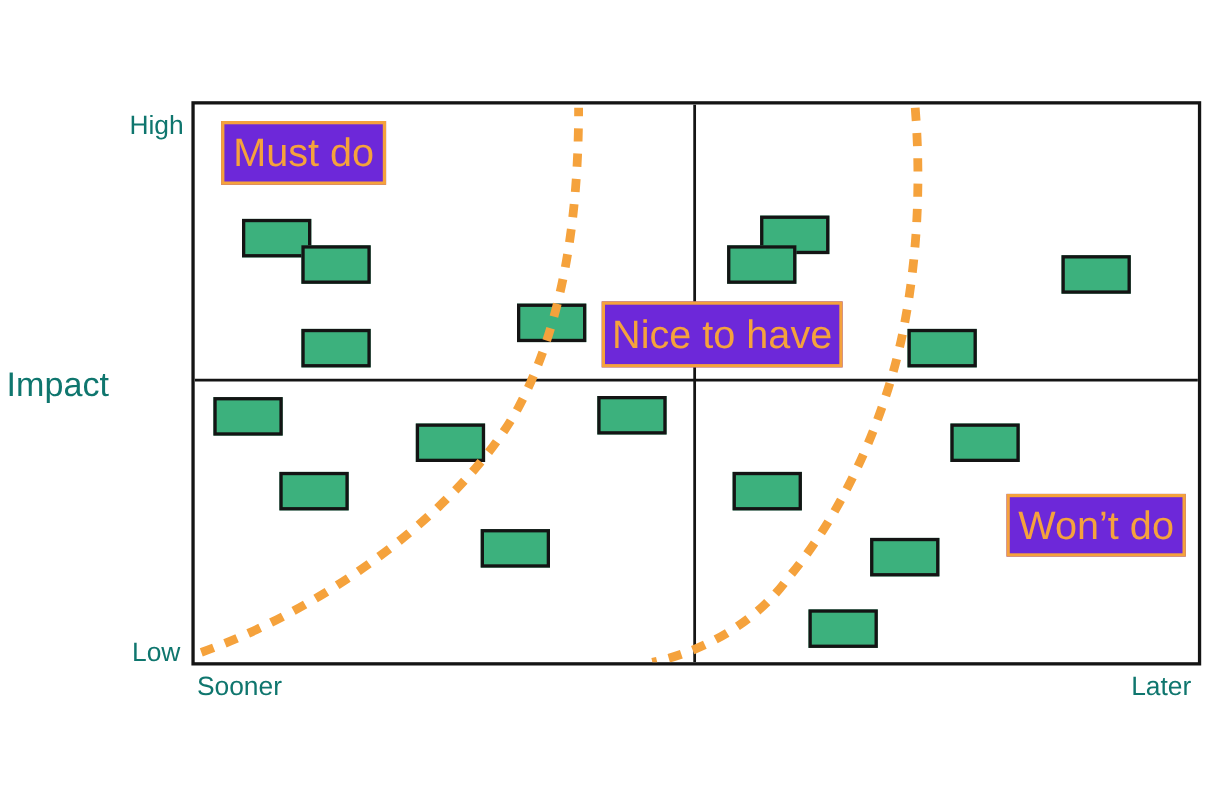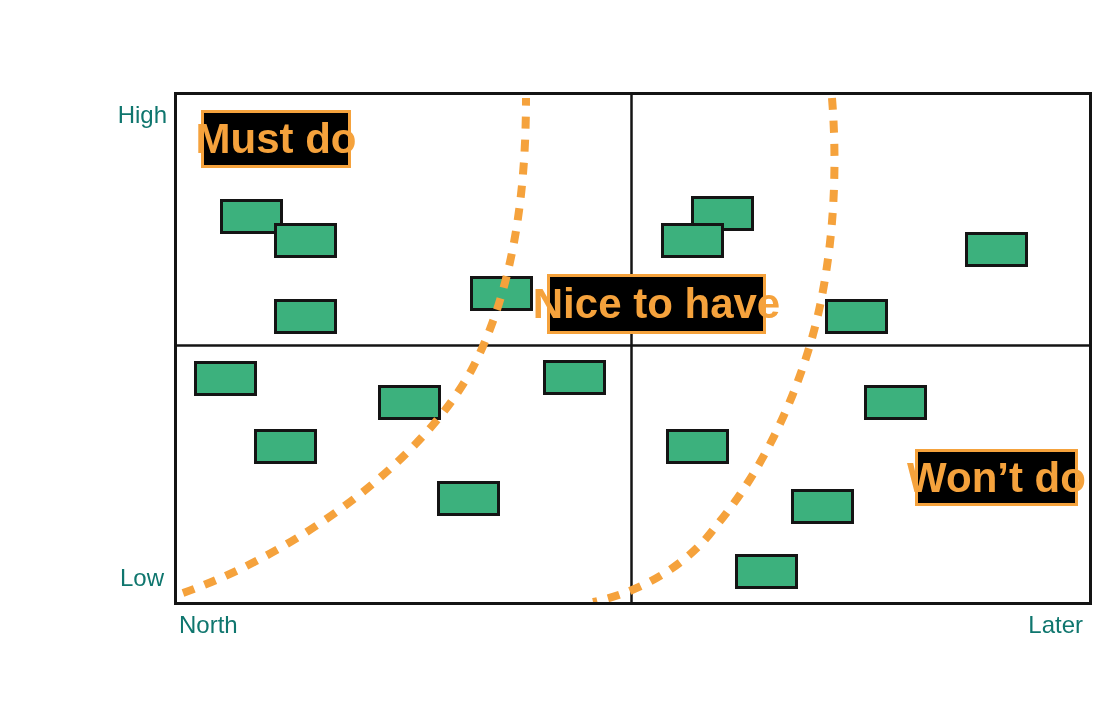--- a/index.html
+++ b/index.html
@@ -28,21 +28,21 @@
     color: #1b1b1b;
   }
   .title .goal-prefix { font-size: 41px; letter-spacing: -0.5px; }
   .title .goal-placeholder { font-size: 29px; letter-spacing: -0.2px; }
 
   
   .axis-text { position: absolute; color: #0f766e; white-space: nowrap; }
   .y-axis-label   { left: 6px;  top: 332px; font-size: 31px; }
   .x-axis-label   { left: 632px; top: 671px; font-size: 31px; transform: translateX(-50%); }
   .y-max-label    { right: 929px; top: 101px; font-size: 24px; }
-  .y-min-label    { right: 932px; top: 564px; font-size: 24px; }
+  .y-min-label    { right: 932px; top: 580px; font-size: 24px; }
   .x-min-label    { left: 179px; top: 611px; font-size: 24px; }
   .x-max-label    { right: 13px; top: 611px; font-size: 24px; }
 
   
   .chart {
     position: absolute;
     left: 174px; top: 92px;
     width: 912px; height: 507px;
     border: 3px solid var(--ink);
     box-sizing: content-box;
@@ -68,42 +68,42 @@
     width: 63px; height: 35px;
     background: var(--green);
     border: 3px solid var(--ink);
   }
 
   
   .quad-label {
     position: absolute;
     z-index: 4;
     border: 3px solid var(--orange);
-    background: #000000;
+    background: #6d28d9;
     color: var(--orange);
-    font-size: 42px;
+    font-size: 36px;
     display: flex;
     align-items: center;
     justify-content: center;
     white-space: nowrap;
-    font-weight: bold;
   }
   .quad-must { left: 24px;  top: 15px;  width: 150px; height: 58px; }
   .quad-nice { left: 370px; top: 179px; width: 219px; height: 60px; text-align: center; }
   .quad-wont { left: 738px; top: 354px; width: 163px; height: 57px; }
 </style>
 </head>
 <body>
 
 <div class="stage">
 
 
+  <div class="axis-text y-axis-label">Impact</div>
   <div class="axis-text y-max-label">High</div>
   <div class="axis-text y-min-label">Low</div>
-  <div class="axis-text x-min-label">North</div>
+  <div class="axis-text x-min-label">Sooner</div>
   <div class="axis-text x-max-label">Later</div>
 
   <div class="chart">
 
     <svg class="grid-svg" viewBox="0 0 912 507" aria-hidden="true">
       <line class="grid-line" x1="454.5" y1="0" x2="454.5" y2="507"></line>
       <line class="grid-line" x1="0" y1="250.5" x2="912" y2="250.5"></line>
     </svg>
 
     <div class="sticky-layer">

